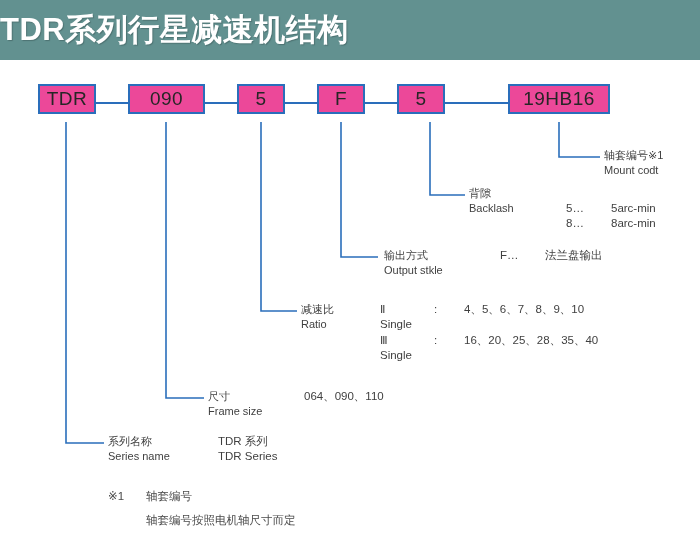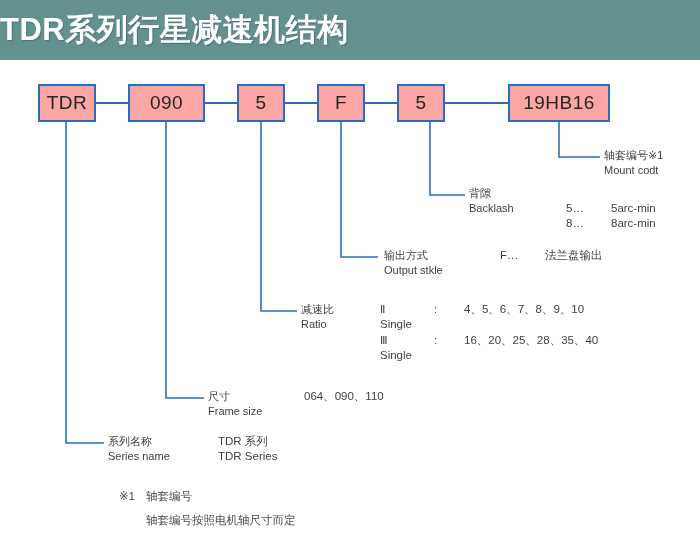--- a/index.html
+++ b/index.html
@@ -41,24 +41,24 @@
     position: absolute;
     left: 0;
     top: 0;
     width: 700px;
     height: 552px;
   }
 
   
   .code-box {
     position: absolute;
-    height: 38px;
+    height: 30px;
     box-sizing: border-box;
     border: 2px solid #2a6ebb;
-    background: #fca5a5;
+    background: #ec4899;
     display: flex;
     align-items: center;
     justify-content: center;
     font-size: 19px;
     color: #262626;
     letter-spacing: 0.5px;
   }
 
   
   .annot {
@@ -84,21 +84,20 @@
     font-family: "DejaVu Sans", sans-serif;
     font-size: 11px;
   }
 
   .footnote {
     position: absolute;
     font-size: 11.5px;
     line-height: 24px;
     color: #4a4a4a;
     white-space: nowrap;
-    text-align: center;
   }
   .footnote .fn-mark {
     display: inline-block;
     width: 38px;
   }
 </style>
 </head>
 <body>
 
 <div id="header-banner">

